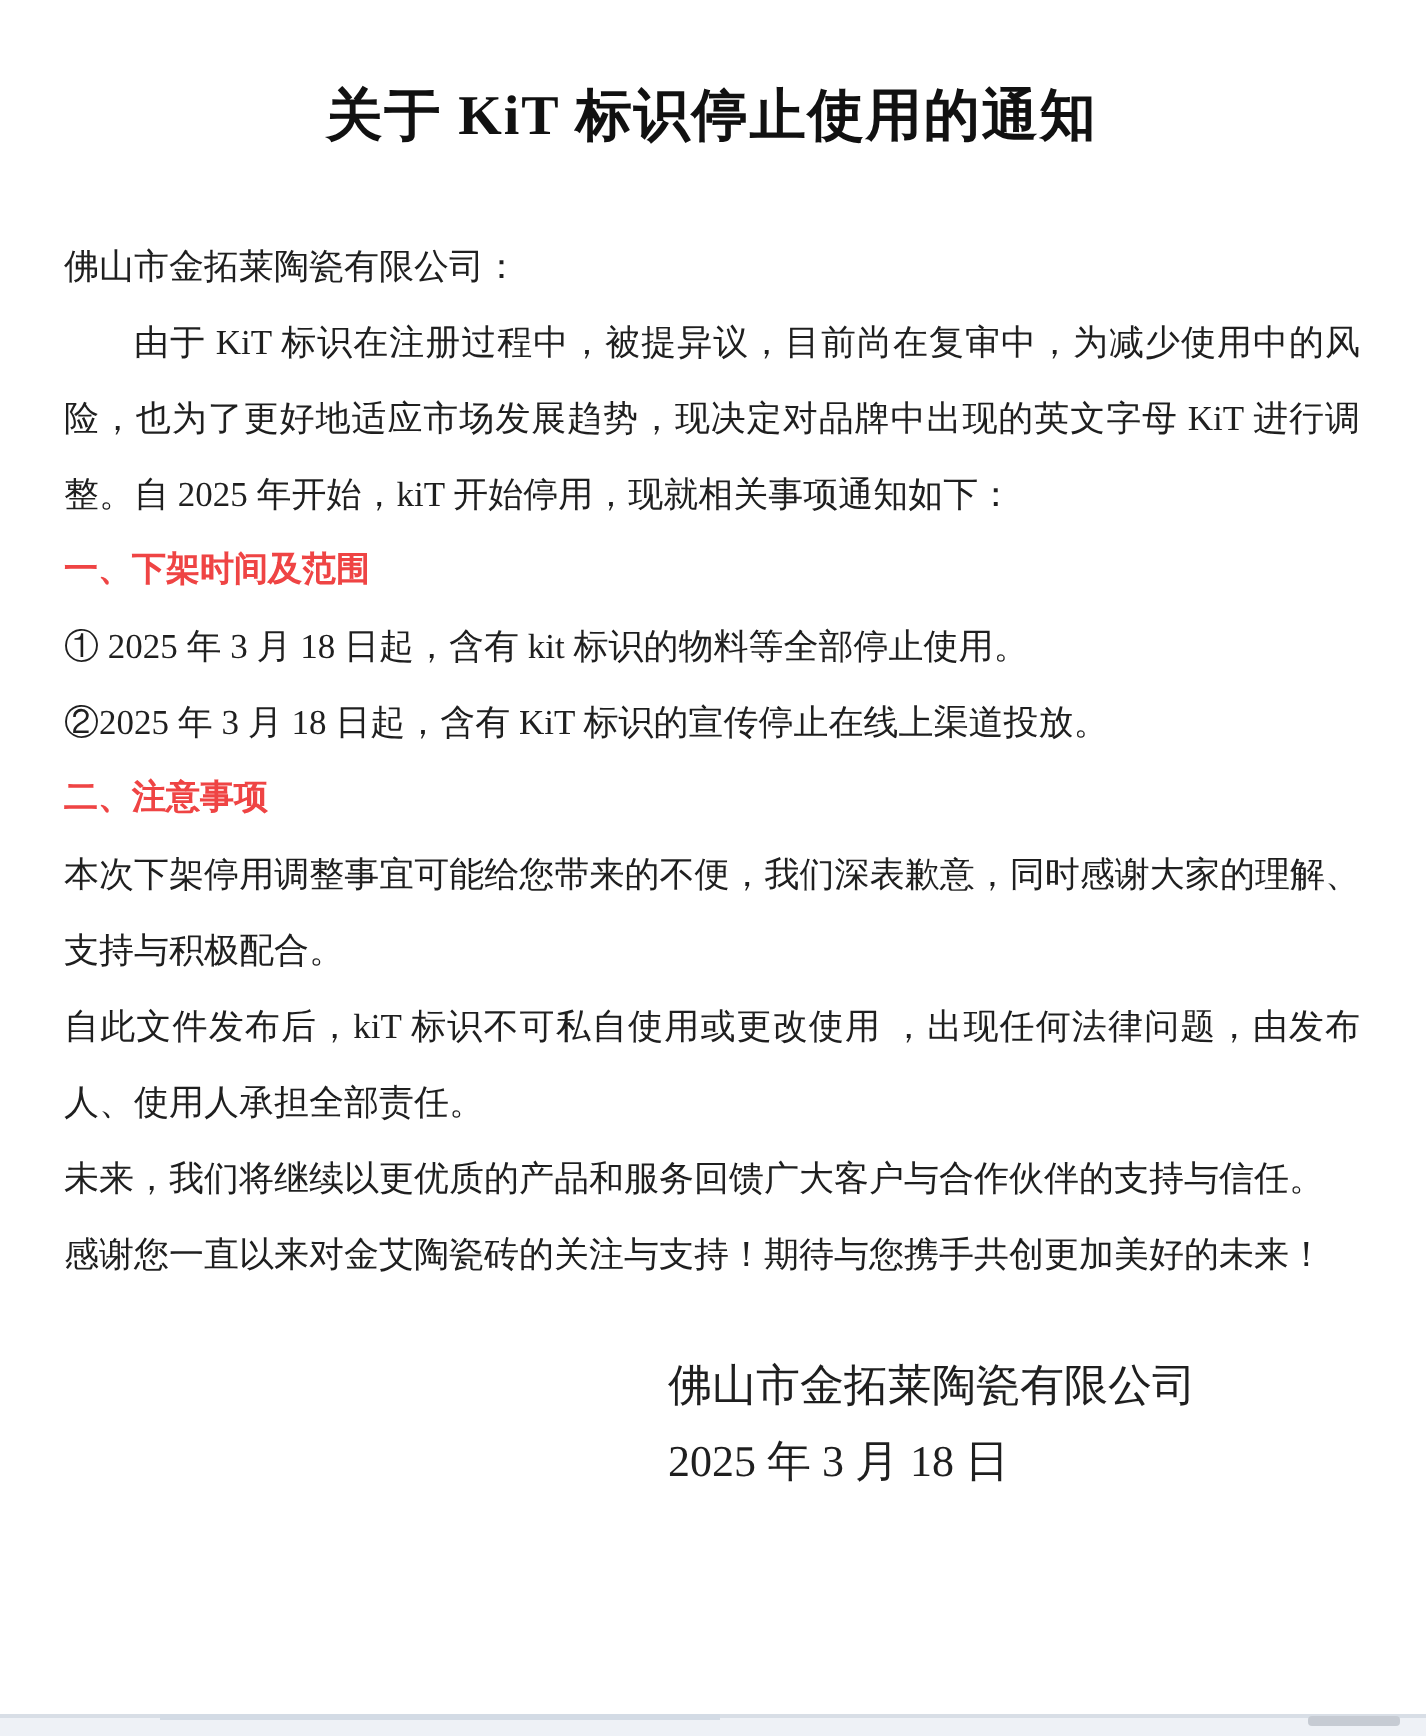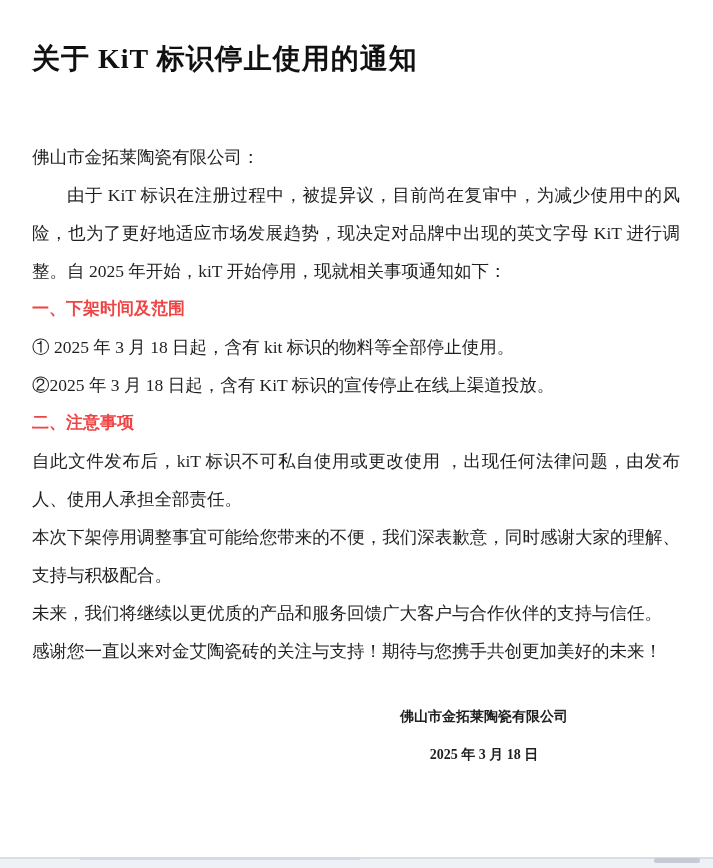--- a/index.html
+++ b/index.html
@@ -17,23 +17,23 @@
   }
   .page {
     box-sizing: border-box;
     width: 713px;
     padding: 36px 33px 0 32px;
   }
   .doc-title {
     font-size: 28px;
     font-weight: bold;
     color: #111111;
-    text-align: left;
+    text-align: center;
     line-height: 46px;
-    margin: 0 0 56px 0;
+    margin: 0 0 32px 0;
     letter-spacing: 1px;
   }
   .body-text p {
     margin: 0;
     font-size: 17.5px;
     line-height: 38px;
     text-align: justify;
   }
   .indent-2em {
     text-indent: 2em;
@@ -46,24 +46,23 @@
   }
   .signature {
     margin-top: 28px;
     width: 300px;
     margin-left: auto;
     margin-right: 46px;
     text-align: center;
   }
   .signature p {
     margin: 0;
-    font-size: 14px;
+    font-size: 22px;
     line-height: 38px;
-    text-align: center;
-    font-weight: bold;
+    text-align: left;
   }
   .bottom-strip {
     position: absolute;
     left: 0;
     bottom: 0;
     width: 713px;
     height: 9px;
     background: #eef1f6;
     border-top: 2px solid #d8dee6;
   }
@@ -99,23 +98,23 @@
     <p class="indent-2em">由于 KiT 标识在注册过程中，被提异议，目前尚在复审中，为减少使用中的风险，也为了更好地适应市场发展趋势，现决定对品牌中出现的英文字母 KiT 进行调整。自 2025 年开始，kiT 开始停用，现就相关事项通知如下：</p>
 
     <p class="sec-heading">一、下架时间及范围</p>
 
     <p>① 2025 年 3 月 18 日起，含有 kit 标识的物料等全部停止使用。</p>
 
     <p>②2025 年 3 月 18 日起，含有 KiT 标识的宣传停止在线上渠道投放。</p>
 
     <p class="sec-heading">二、注意事项</p>
 
+    <p>本次下架停用调整事宜可能给您带来的不便，我们深表歉意，同时感谢大家的理解、支持与积极配合。</p>
+
     <p>自此文件发布后，kiT 标识不可私自使用或更改使用 ，出现任何法律问题，由发布人、使用人承担全部责任。</p>
-
-    <p>本次下架停用调整事宜可能给您带来的不便，我们深表歉意，同时感谢大家的理解、支持与积极配合。</p>
 
     <p>未来，我们将继续以更优质的产品和服务回馈广大客户与合作伙伴的支持与信任。</p>
 
     <p>感谢您一直以来对金艾陶瓷砖的关注与支持！期待与您携手共创更加美好的未来！</p>
 
   </div>
 
   <div class="signature">
     <p>佛山市金拓莱陶瓷有限公司</p>
     <p>2025 年 3 月 18 日</p>

